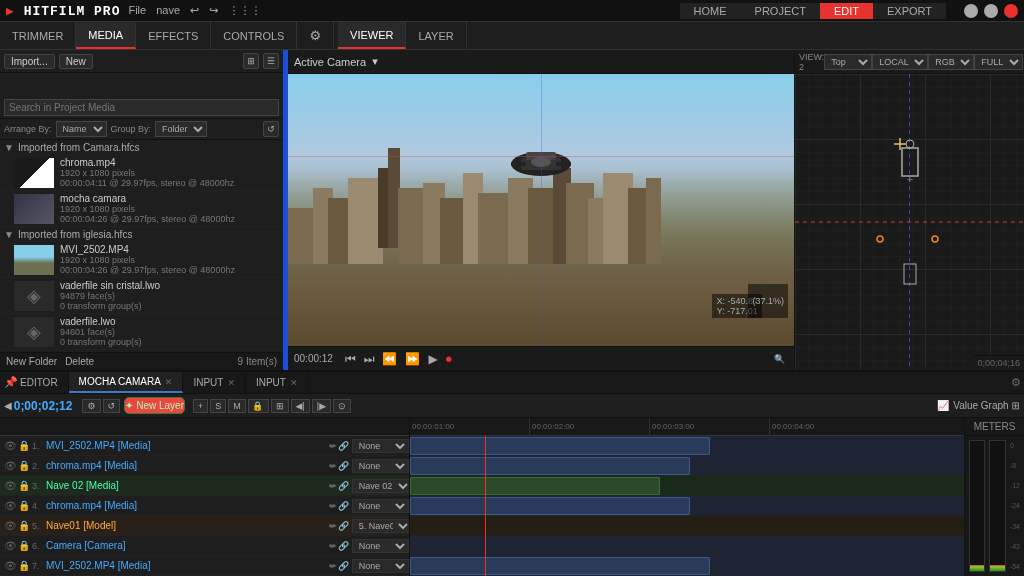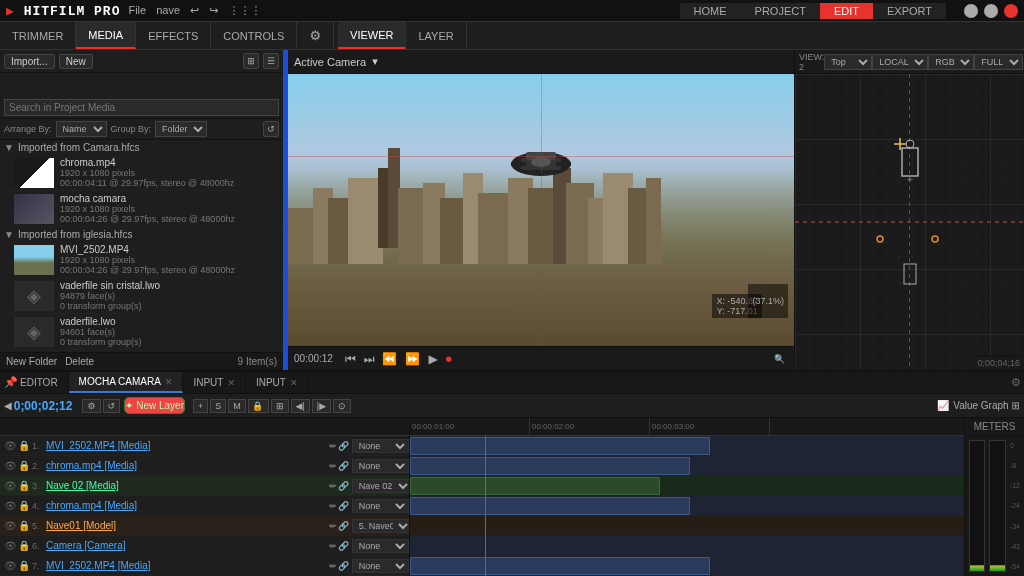--- a/index.html
+++ b/index.html
@@ -83,21 +83,21 @@
     .tl-btn { background: #2a2a2a; border: 1px solid #444; color: #aaa; font-size: 9px; padding: 1px 4px; cursor: pointer; }
     .tl-new-layer { background: #ef4444; border: 1px solid #3a7a3a; color: #afa; font-size: 10px; padding: 2px 0; cursor: pointer; border-radius: 5px; }
     .tl-spacer { flex: 1; }
     .tl-value-graph { color: #aaa; font-size: 10px; display: flex; align-items: center; gap: 3px; cursor: pointer; }
     #timeline-body { display: flex; flex: 1; overflow: hidden; }
     #layer-list { width: 410px; background: #1e1e1e; border-right: 1px solid #111; overflow-y: auto; }
     .layer-row { display: flex; align-items: center; height: 20px; border-bottom: 1px solid #222; padding-left: 4px; cursor: pointer; }
     .layer-eye { width: 14px; color: #666; font-size: 10px; cursor: pointer; }
     .layer-lock { width: 14px; color: #666; font-size: 10px; cursor: pointer; }
     .layer-num { width: 14px; font-size: 9px; color: #666; }
-    .layer-name { flex: 1; font-size: 10px; color: #bbb; text-decoration: underline; }
+    .layer-name { flex: 1; font-size: 10px; color: #bbb; }
     .layer-blend { width: 80px; font-size: 9px; color: #888; display: flex; align-items: center; gap: 2px; }
     .layer-blend select { background: #2a2a2a; border: 1px solid #333; color: #aaa; font-size: 9px; padding: 0 2px; width: 60px; }
     #track-area { flex: 1; overflow: hidden; position: relative; }
     #track-header { display: flex; height: 20px; background: #181818; border-bottom: 1px solid #111; font-size: 9px; color: #666; }
     #tracks { position: relative; flex: 1; overflow: hidden; }
     .track-row { height: 20px; border-bottom: 1px solid #222; position: relative; }
     .playhead { position: absolute; top: 0; bottom: 0; width: 1px; background: #e8322e; left: 60px; z-index: 10; }
     #meters-panel { width: 60px; background: #181818; border-left: 1px solid #111; display: flex; flex-direction: column; }
     #meters-label { text-align: center; font-size: 10px; color: #888; padding: 3px 0; border-bottom: 1px solid #111; }
     #meters-bars { flex: 1; display: flex; gap: 4px; justify-content: center; padding: 4px; }
@@ -518,20 +518,21 @@
               <select><option>None</option></select>
             </div>
           </div>
         </div>
 
         <div id="track-area" style="flex:1;display:flex;flex-direction:column;overflow:hidden;">
           <div id="track-header" style="display:flex;height:18px;background:#181818;border-bottom:1px solid #333;">
             <div style="width:120px;border-right:1px solid #333;font-size:8px;color:#666;padding-left:2px;display:flex;align-items:center;">00:00:01:00</div>
             <div style="width:120px;border-right:1px solid #333;font-size:8px;color:#666;padding-left:2px;display:flex;align-items:center;">00:00:02:00</div>
             <div style="width:120px;border-right:1px solid #333;font-size:8px;color:#666;padding-left:2px;display:flex;align-items:center;">00:00:03:00</div>
+            <div style="flex:1;font-size:8px;color:#666;padding-left:2px;display:flex;align-items:center;">00:00:04:00</div>
           </div>
           <div id="tracks" style="flex:1;position:relative;overflow:hidden;">
 
             <div class="playhead" style="left:75px;"></div>
 
             <div class="track-row" style="background:#1e2433;">
               <div class="track-bar" style="left:0;width:300px;background:#2a3a5a;border-color:#3a5a8a;"></div>
             </div>
             <div class="track-row" style="background:#1e2433;">
               <div class="track-bar" style="left:0;width:280px;background:#2a3a5a;border-color:#3a5a8a;"></div>

